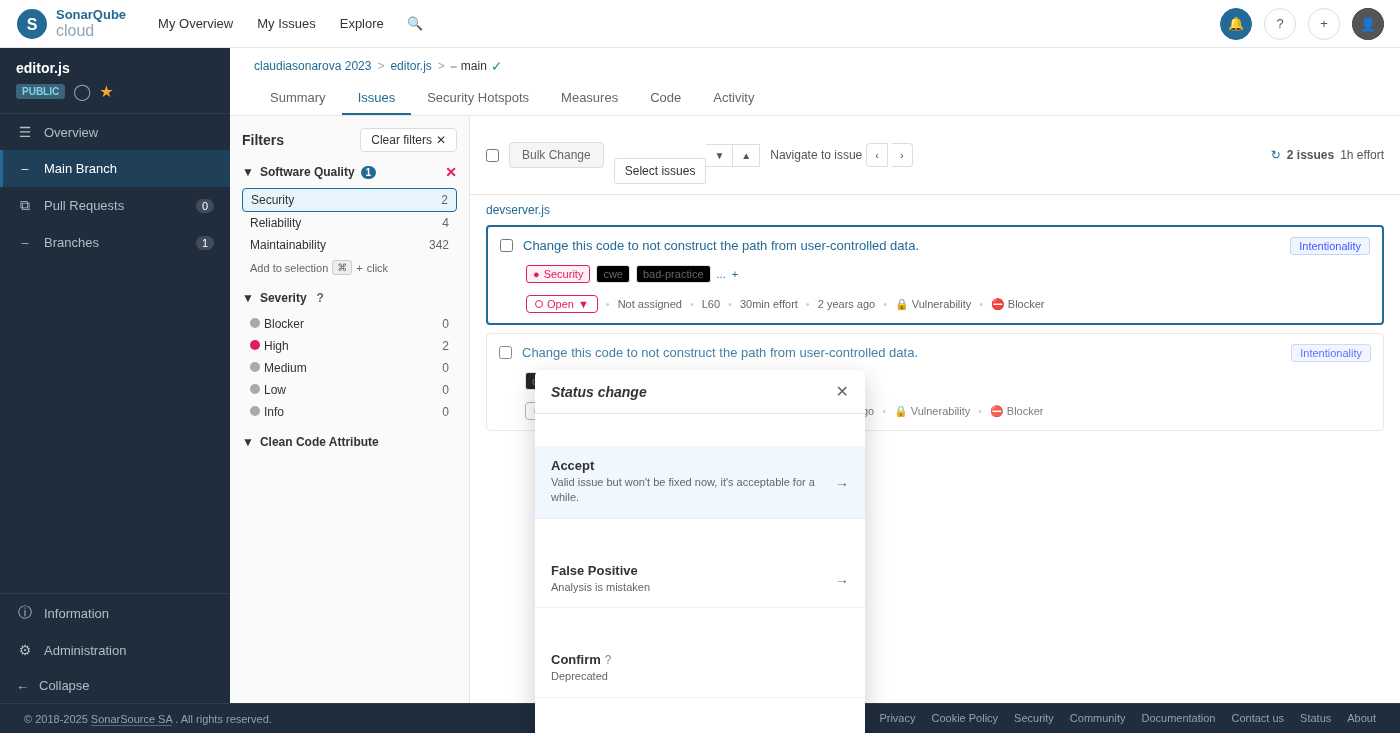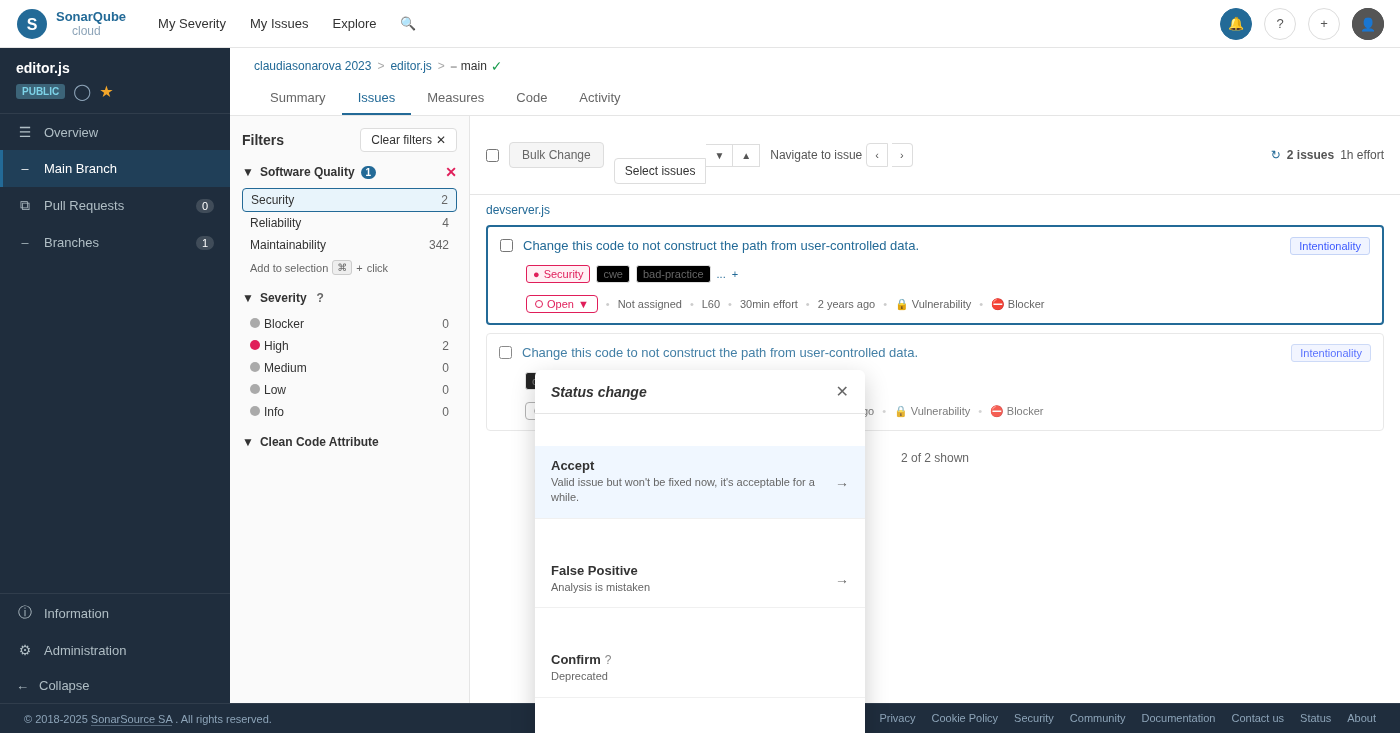--- a/index.html
+++ b/index.html
@@ -134,24 +134,24 @@
 
 <div class="top-nav">
   <div class="top-nav-left">
     <div style="display:flex;align-items:center;gap:8px;margin-right:8px;">
       <svg width="32" height="32" viewBox="0 0 32 32">
         <circle cx="16" cy="16" r="15" fill="#236a97"></circle>
         <text x="16" y="22" text-anchor="middle" fill="#fff" font-size="16" font-weight="bold">S</text>
       </svg>
       <div>
         <div style="color:#236a97;font-weight:700;font-size:13px;">SonarQube</div>
-        <div style="color:#8da4b8;font-size:12px;margin-left:16px;">cloud</div>
-      </div>
-    </div>
-    <a class="top-nav-link">My Severity</a>
+        <div style="color:#8da4b8;font-size:16px;">cloud</div>
+      </div>
+    </div>
+    <a class="top-nav-link">My Overview</a>
     <a class="top-nav-link">My Issues</a>
     <a class="top-nav-link">Explore</a>
     <span class="search-icon-btn">🔍</span>
   </div>
   <div class="top-nav-right">
     <div class="nav-icon-btn bell">🔔</div>
     <div class="nav-icon-btn">?</div>
     <div class="nav-icon-btn">+</div>
     <div class="avatar-btn">
       <svg width="32" height="32" viewBox="0 0 32 32">
@@ -220,20 +220,21 @@
         <span class="breadcrumb-sep">&gt;</span>
         <span class="branch-indicator">
           <span>⎯</span>
           <span>main</span>
           <span class="branch-check">✓</span>
         </span>
       </div>
       <div class="project-tabs">
         <div class="tab">Summary</div>
         <div class="tab active">Issues</div>
+        <div class="tab">Security Hotspots</div>
         <div class="tab">Measures</div>
         <div class="tab">Code</div>
         <div class="tab">Activity</div>
       </div>
     </div>
 
     <div class="issues-layout">
 
       <div class="filter-panel">
         <div class="filter-header">
@@ -406,21 +407,20 @@
                   <span>Vulnerability</span>
                 </span>
                 <span class="issue-meta-sep">•</span>
                 <span class="issue-severity">
                   <span class="blocker-icon">⛔</span>
                   <span>Blocker</span>
                 </span>
               </div>
             </div>
 
-            <div class="issues-shown">2 of 2 shown</div>
           </div>
         </div>
       </div>
     </div>
 
     <div class="status-dialog">
       <div class="status-dialog-header">
         <span class="status-dialog-title">Status change</span>
         <span class="status-dialog-close">✕</span>
       </div>

